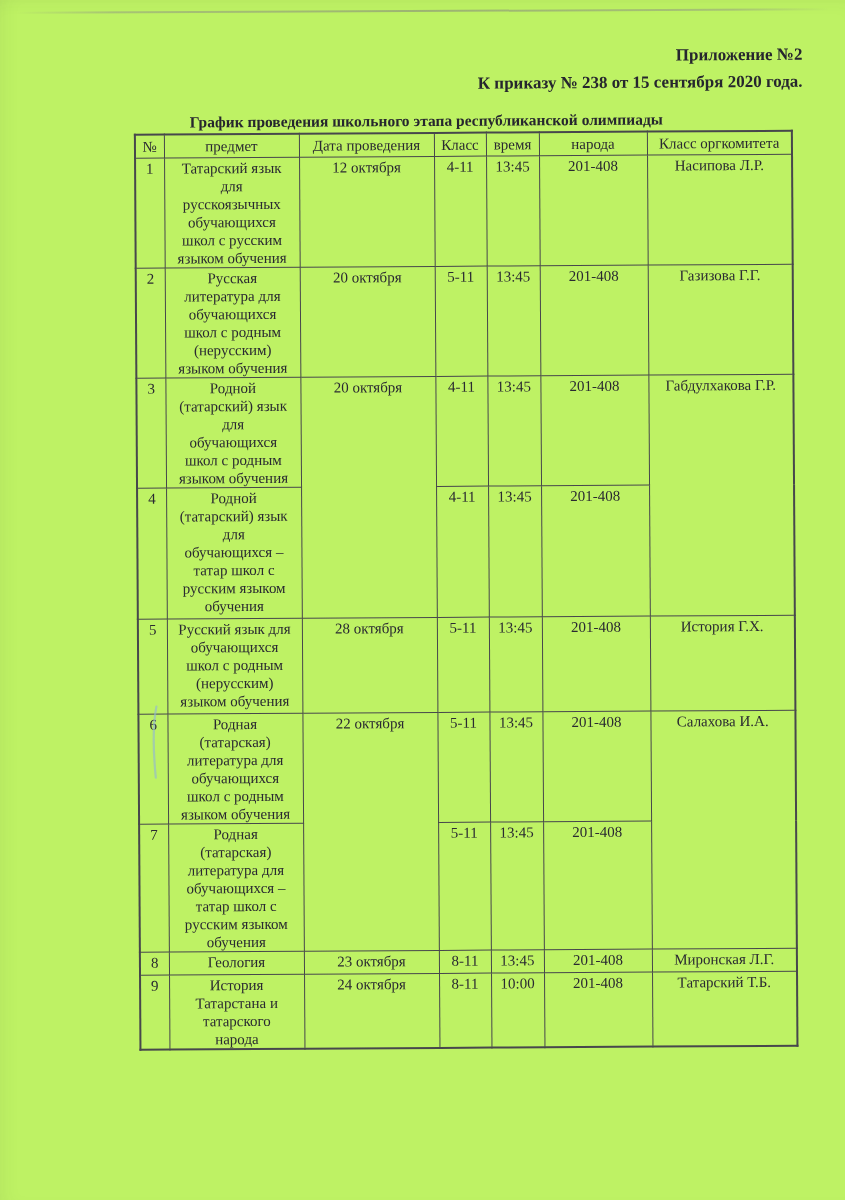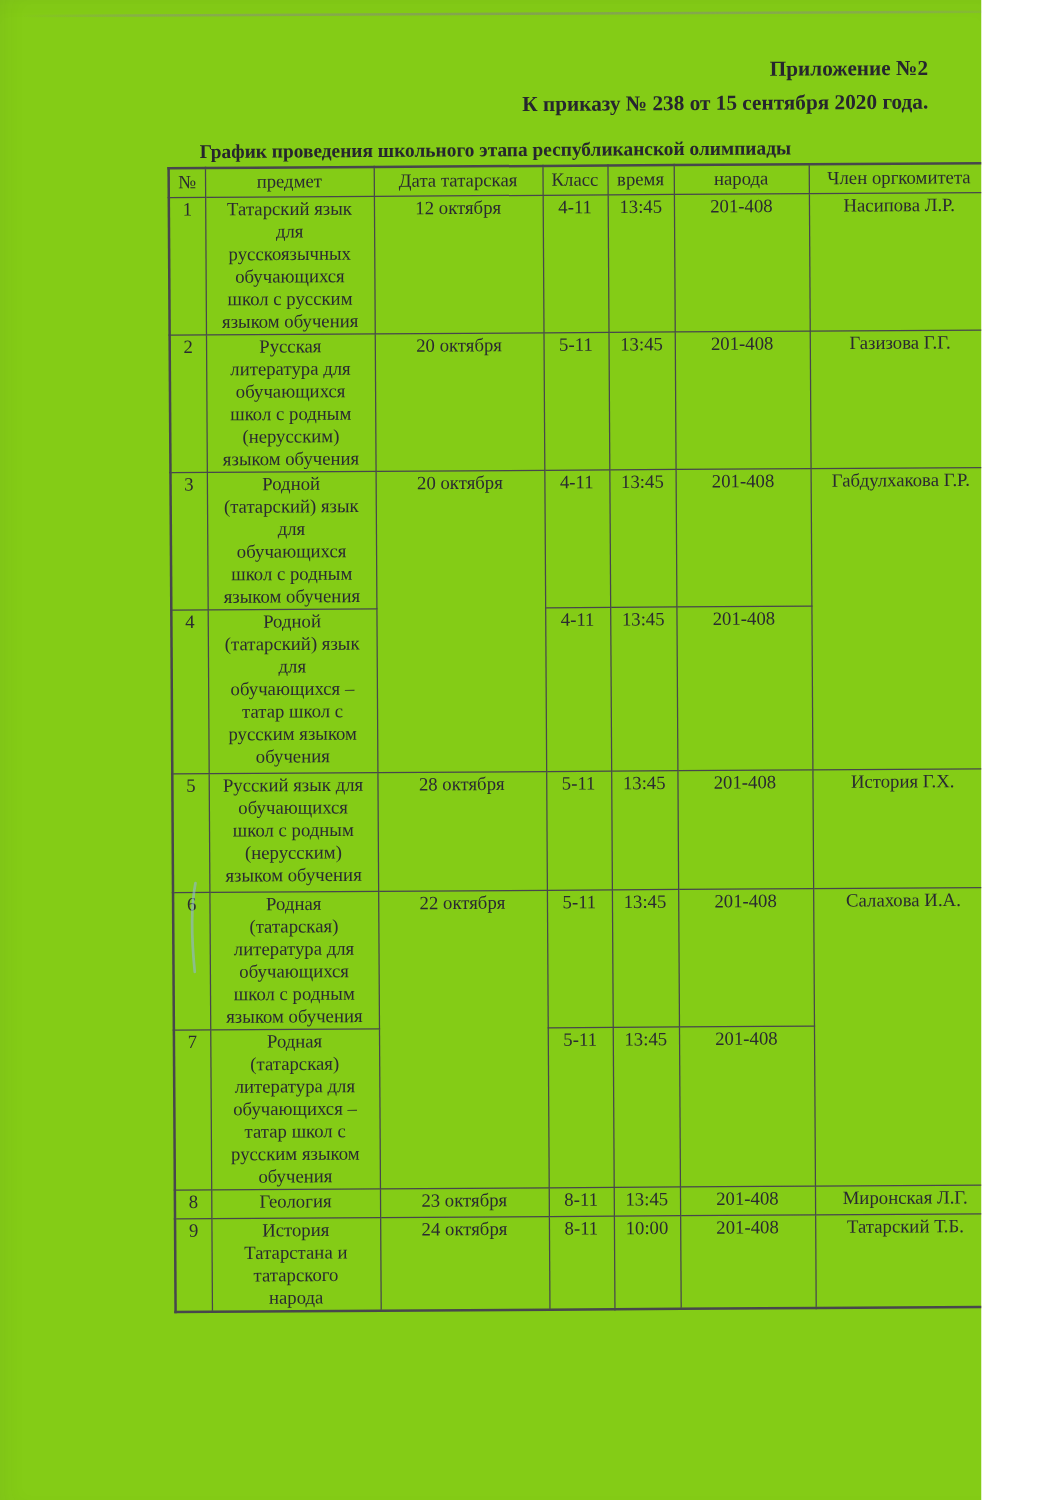--- a/index.html
+++ b/index.html
@@ -2,23 +2,23 @@
 <html lang="ru"><head>
 <meta charset="utf-8">
 <style>
   html, body {
     margin: 0;
     padding: 0;
     background: #ffffff;
   }
   .page {
     position: relative;
-    width: 785px;
+    width: 845px;
     height: 1200px;
-    background: #84cc16;
+    background: #bef264;
     overflow: hidden;
     font-family: "Liberation Serif", "DejaVu Serif", serif;
     color: #2a2a31;
     box-shadow: inset 14px 0 22px -16px rgba(60,60,58,0.10),
                 inset 0 14px 20px -16px rgba(60,60,58,0.08);
   }
   .tilt {
     position: absolute;
     inset: 0;
     transform: rotate(-0.35deg);
@@ -124,25 +124,25 @@
         <col style="width:52px">
         <col style="width:53px">
         <col style="width:108px">
         <col style="width:145px">
       </colgroup>
 
       <tbody>
           <tr>
         <th>№</th>
         <th>предмет</th>
-        <th>Дата татарская</th>
+        <th>Дата проведения</th>
         <th>Класс</th>
         <th>время</th>
         <th>народа</th>
-        <th>Член оргкомитета</th>
+        <th>Класс оргкомитета</th>
       </tr>
 
       <tr>
         <td style="height:107px">1</td>
         <td class="subject">Татарский язык
 для
 русскоязычных
 обучающихся
 школ с русским
 языком обучения</td>

